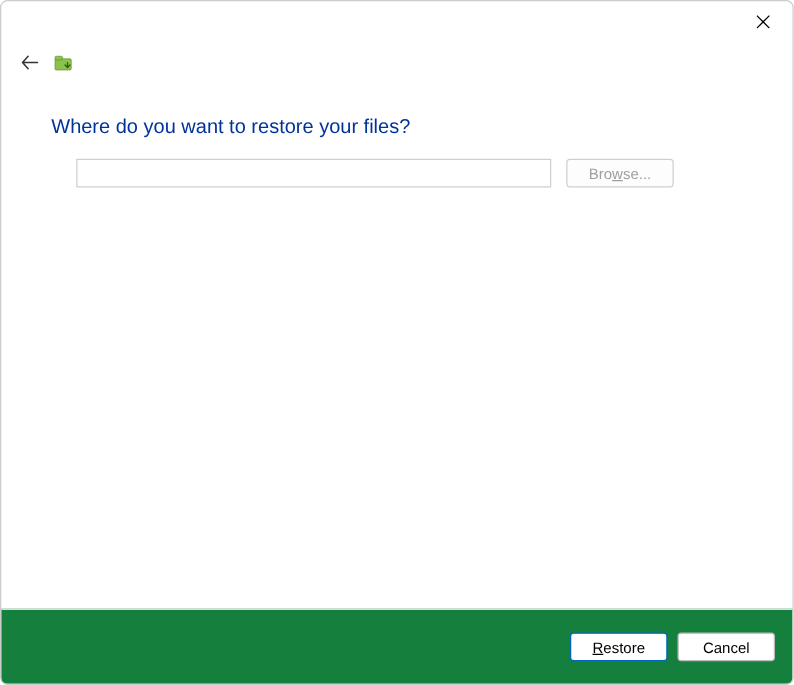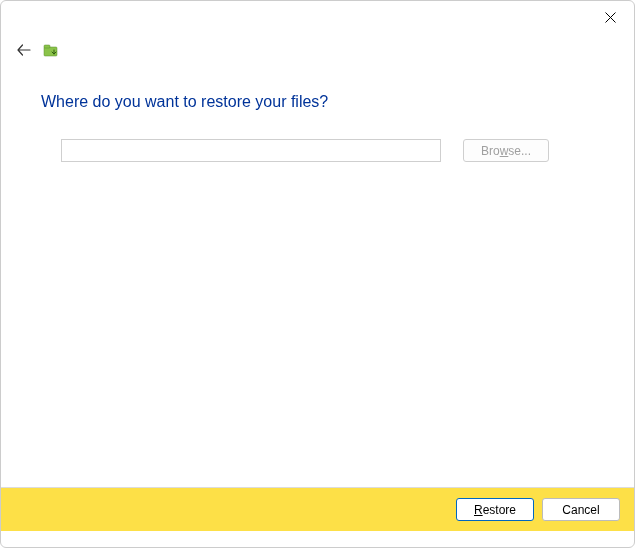--- a/index.html
+++ b/index.html
@@ -62,21 +62,21 @@
     .header-title {
       font-size: 12px;
       color: #000;
     }
     .content {
       padding: 28px 40px 0 40px;
     }
     .heading {
       font-size: 16px;
       color: #003399;
-      margin-bottom: 28px;
+      margin-bottom: 16px;
       font-weight: 400;
     }
     .radio-row {
       display: flex;
       align-items: center;
       gap: 6px;
       margin-bottom: 18px;
     }
     .radio {
       width: 14px;
@@ -104,21 +104,21 @@
       color: #000;
       cursor: pointer;
     }
     .radio-label.focused {
       outline: 1px dotted #000;
       outline-offset: 0px;
     }
     .browse-row {
       display: flex;
       align-items: center;
-      gap: 22px;
+      gap: 12px;
       padding-left: 20px;
       margin-top: 8px;
     }
     .path-input {
       width: 380px;
       height: 23px;
       border: 1px solid #cfcfcf;
       background: #ffffff;
       padding: 0 4px;
       font-family: inherit;
@@ -131,25 +131,25 @@
       border-radius: 3px;
       background: #fdfdfd;
       color: #a0a0a0;
       font-family: inherit;
       font-size: 12px;
       cursor: default;
       text-align: center;
     }
     .footer {
       position: absolute;
-      bottom: 16px;
+      bottom: 0;
       left: 0;
       right: 0;
-      height: 44px;
-      background: #fde047;
+      height: 60px;
+      background: #15803d;
       border-top: 1px solid #dcdcdc;
       display: flex;
       align-items: center;
       justify-content: flex-end;
       gap: 8px;
       padding: 0 14px;
     }
     .footer-btn {
       width: 78px;
       height: 23px;

